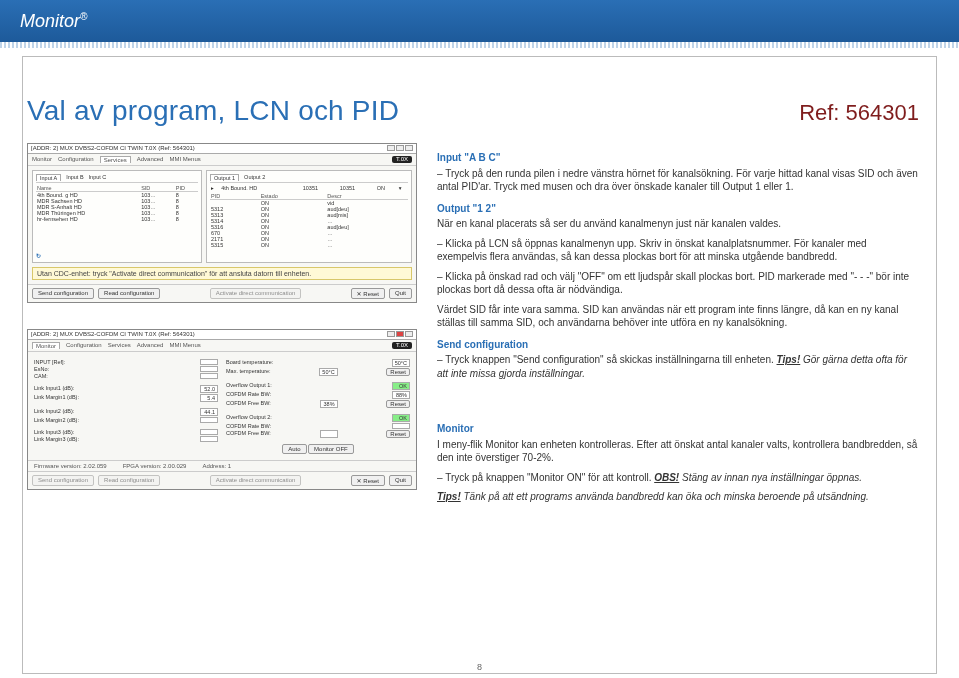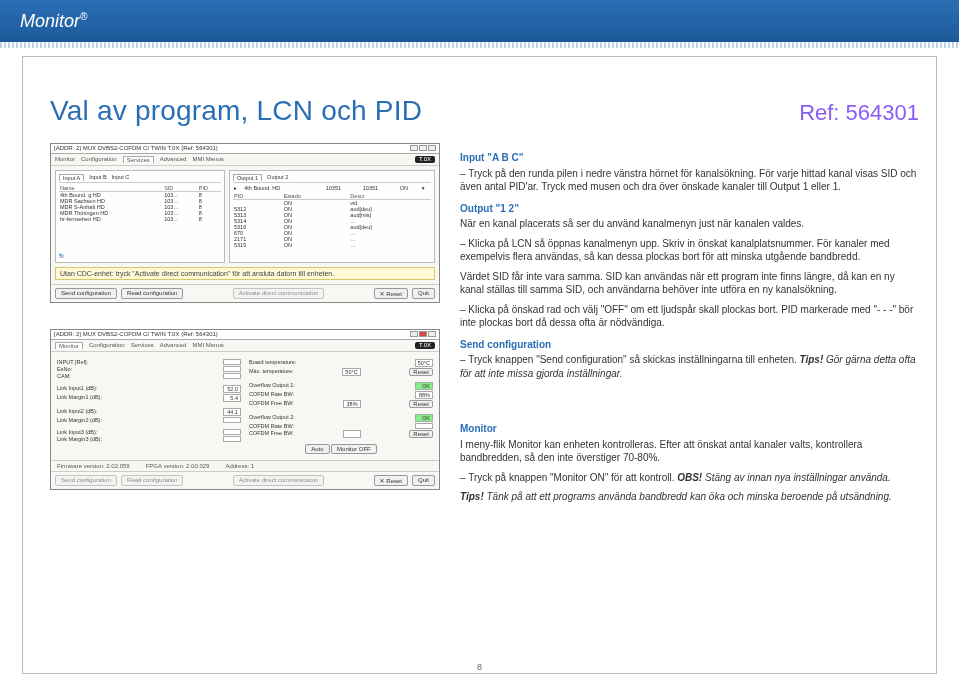--- a/index.html
+++ b/index.html
@@ -35,41 +35,41 @@
     letter-spacing: 0.5px;
   }
   .logo-right {
     color: #fff;
     font-size: 18px;
     font-weight: 500;
     font-style: italic;
   }
   .logo-right .super { font-size: 10px; vertical-align: super; }
   .page-body {
-    padding: 30px 40px 10px 50px;
+    padding: 30px 40px 10px 27px;
     display: flex;
     gap: 0;
     position: relative;
   }
   .title-row {
     display: flex;
     justify-content: space-between;
     align-items: baseline;
     margin-bottom: 16px;
   }
   .page-title {
     font-size: 28px;
     font-weight: 300;
     color: #2a6fb5;
     letter-spacing: 0.2px;
   }
   .page-ref {
     font-size: 22px;
     font-weight: 300;
-    color: #8b5cf6;
+    color: #7f1d1d;
     margin-top: 28px;
   }
   .content-cols {
     display: flex;
     gap: 20px;
   }
   .left-col {
     width: 390px;
     flex-shrink: 0;
   }
@@ -80,21 +80,21 @@
     color: #333;
   }
   .right-col p { margin-bottom: 6px; }
   .right-col .section-head {
     color: #2a6fb5;
     font-weight: bold;
     margin-top: 8px;
     margin-bottom: 2px;
   }
   .right-col .em { font-style: italic; }
-  .right-col .bold { font-weight: bold; }
+  .right-col .bold { font-weight: bold; text-decoration: underline; }
 
   
   .shot {
     border: 1px solid #888;
     background: #f7f7f4;
     font-size: 6px;
     color: #333;
     margin-bottom: 8px;
     position: relative;
   }
@@ -475,30 +475,30 @@
 
       </div>
 
       <div class="right-col">
         <p class="section-head">Input "A B C"</p>
         <p>– Tryck på den runda pilen i nedre vänstra hörnet för kanalsökning. För varje hittad kanal visas SID och även antal PID'ar. Tryck med musen och dra över önskade kanaler till Output 1 eller 1.</p>
 
         <p class="section-head">Output "1 2"</p>
         <p>När en kanal placerats så ser du använd kanalmenyn just när kanalen valdes.</p>
         <p>– Klicka på LCN så öppnas kanalmenyn upp. Skriv in önskat kanalplatsnummer. För kanaler med exempelvis flera användas, så kan dessa plockas bort för att minska utgående bandbredd.</p>
+        <p>– Klicka på önskad rad och välj "OFF" om ett ljudspår skall plockas bort. PID markerade med "- - -" bör inte plockas bort då dessa ofta är nödvändiga.</p>
         <p>Värdet SID får inte vara samma. SID kan användas när ett program inte finns längre, då kan en ny kanal ställas till samma SID, och användarna behöver inte utföra en ny kanalsökning.</p>
-        <p>– Klicka på önskad rad och välj "OFF" om ett ljudspår skall plockas bort. PID markerade med "- - -" bör inte plockas bort då dessa ofta är nödvändiga.</p>
 
         <p class="section-head">Send configuration</p>
         <p><span>– Tryck knappen "Send configuration" så skickas inställningarna till enheten. </span><span class="em bold">Tips!</span><span class="em"> Gör gärna detta ofta för att inte missa gjorda inställningar.</span></p>
 
         <div style="height:28px"></div>
 
         <p class="section-head">Monitor</p>
-        <p>I meny-flik Monitor kan enheten kontrolleras. Efter att önskat antal kanaler valts, kontrollera bandbredden, så den inte överstiger 70-80%.</p>
-        <p><span>– Tryck på knappen "Monitor ON" för att kontroll. </span><span class="em bold">OBS!</span><span class="em"> Stäng av innan nya inställningar använda.</span></p>
+        <p>I meny-flik Monitor kan enheten kontrolleras. Efter att önskat antal kanaler valts, kontrollera bandbredden, så den inte överstiger 70-2%.</p>
+        <p><span>– Tryck på knappen "Monitor ON" för att kontroll. </span><span class="em bold">OBS!</span><span class="em"> Stäng av innan nya inställningar öppnas.</span></p>
         <p><span class="em bold">Tips!</span><span class="em"> Tänk på att ett programs använda bandbredd kan öka och minska beroende på utsändning.</span></p>
       </div>
     </div>
   </div>
 </div>
 
 <div class="page-num">8</div>
 
 </body></html>

